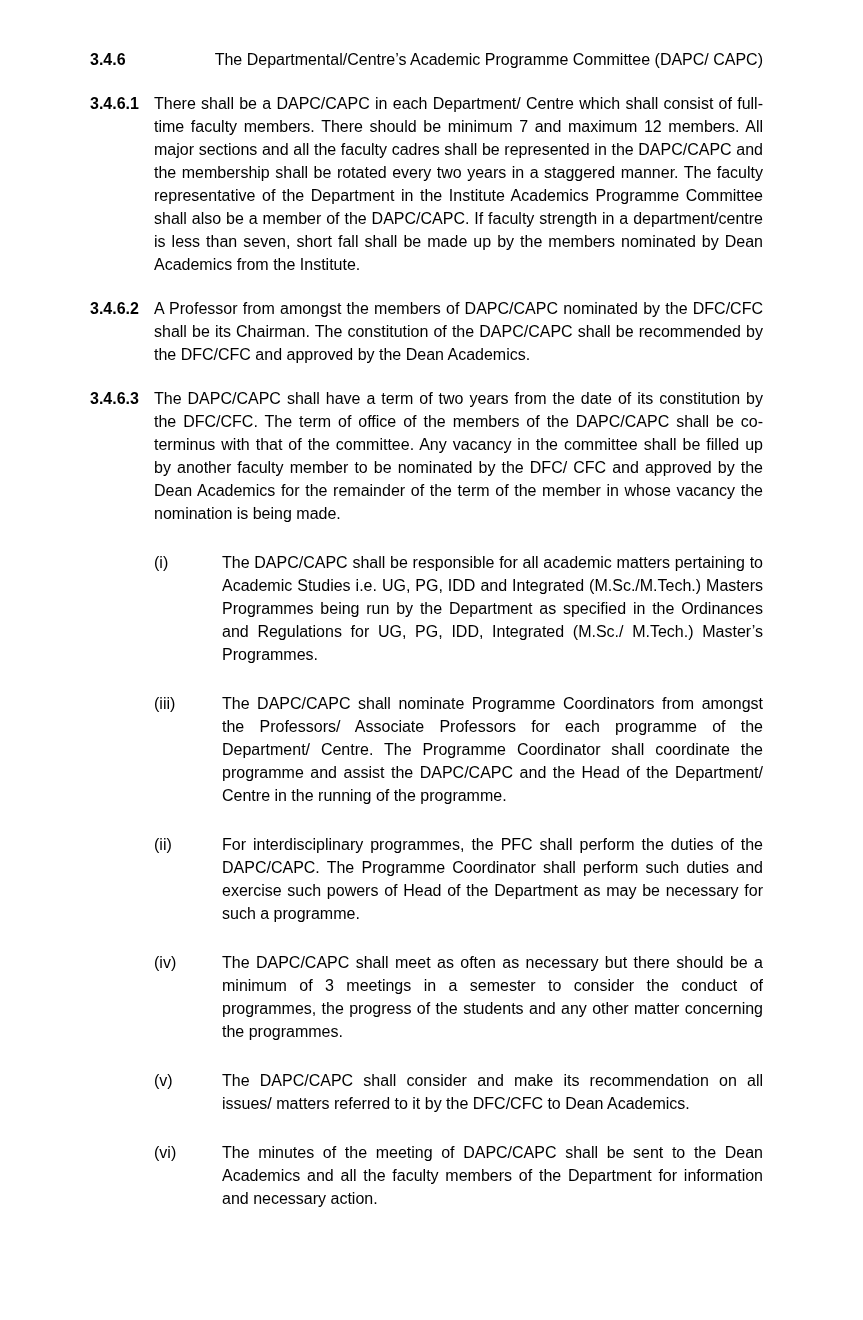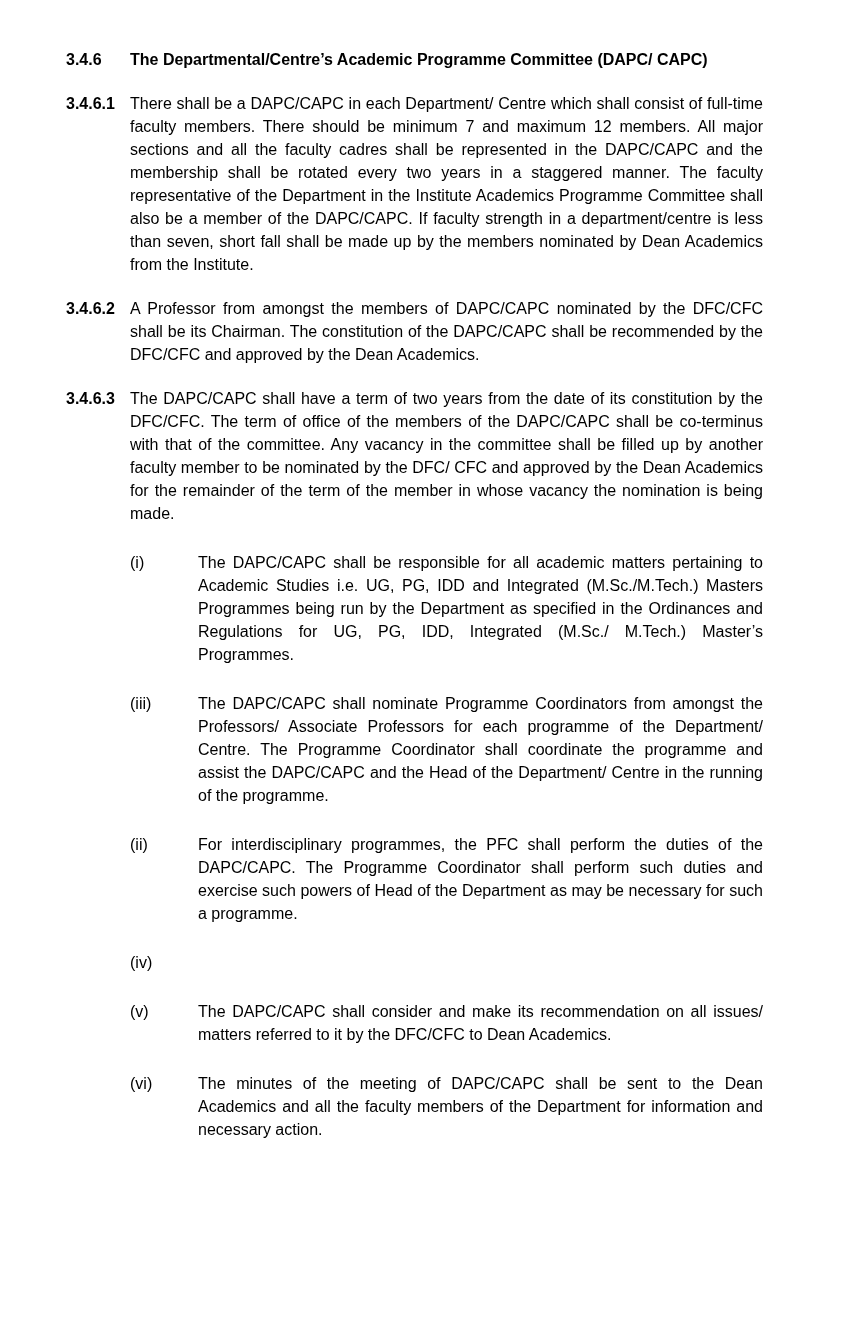--- a/index.html
+++ b/index.html
@@ -6,43 +6,43 @@
     margin: 0;
     padding: 0;
     background: #ffffff;
   }
   .page {
     width: 863px;
     height: 1320px;
     box-sizing: border-box;
     background: #ffffff;
     color: #000000;
-    padding: 48px 100px 20px 66px;
+    padding: 48px 100px 20px 90px;
     font-family: "Liberation Sans", "DejaVu Sans", sans-serif;
     font-size: 16px;
     line-height: 23px;
     overflow: hidden;
   }
   .sec {
     display: flex;
     align-items: flex-start;
     margin-bottom: 21px;
   }
   .sec-num {
     flex: 0 0 64px;
     width: 64px;
     font-weight: bold;
   }
   .sec-body {
     flex: 1 1 auto;
     text-align: justify;
   }
   .sec-body.bold {
-    font-weight: bold;
-    text-align: left;
+    font-weight: normal;
+    text-align: right;
   }
   .items {
     margin-left: 64px; 
   }
   .item {
     display: flex;
     align-items: flex-start;
     margin-top: 26px;
   }
   .item-label {
@@ -92,20 +92,21 @@
       <div class="item-text">The DAPC/CAPC shall nominate Programme Coordinators from amongst the Professors/ Associate Professors for each programme of the Department/ Centre. The Programme Coordinator shall coordinate the programme and assist the DAPC/CAPC and the Head of the Department/ Centre in the running of the programme.</div>
     </div>
 
     <div class="item">
       <div class="item-label">(ii)</div>
       <div class="item-text">For interdisciplinary programmes, the PFC shall perform the duties of the DAPC/CAPC. The Programme Coordinator shall perform such duties and exercise such powers of Head of the Department as may be necessary for such a programme.</div>
     </div>
 
     <div class="item">
       <div class="item-label">(iv)</div>
+      <div class="item-text">The DAPC/CAPC shall meet as often as necessary but there should be a minimum of 3 meetings in a semester to consider the conduct of programmes, the progress of the students and any other matter concerning the programmes.</div>
     </div>
 
     <div class="item">
       <div class="item-label">(v)</div>
       <div class="item-text">The DAPC/CAPC shall consider and make its recommendation on all issues/ matters referred to it by the DFC/CFC to Dean Academics.</div>
     </div>
 
     <div class="item">
       <div class="item-label">(vi)</div>
       <div class="item-text">The minutes of the meeting of DAPC/CAPC shall be sent to the Dean Academics and all the faculty members of the Department for information and necessary action.</div>

